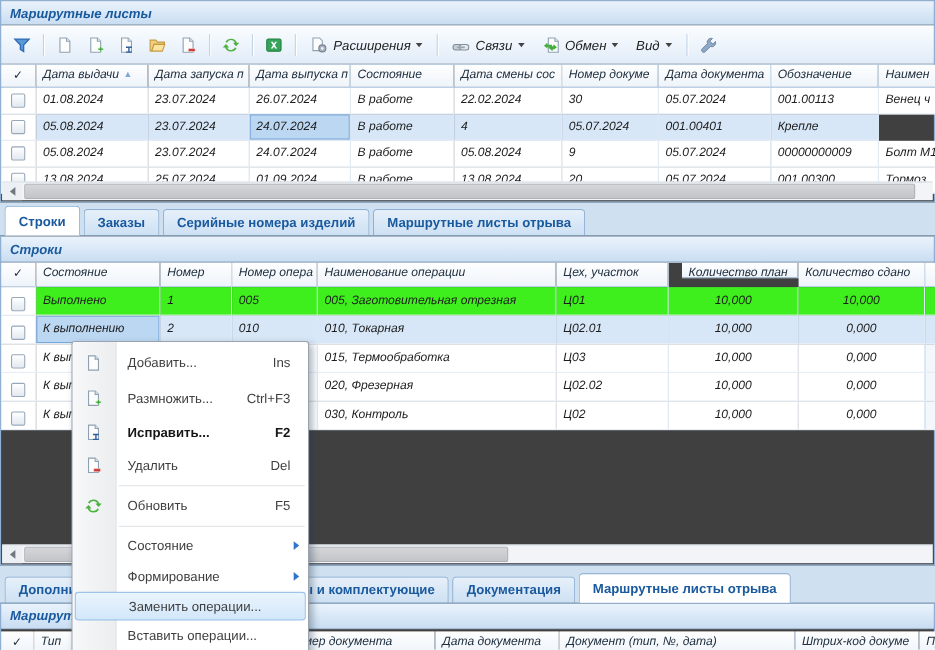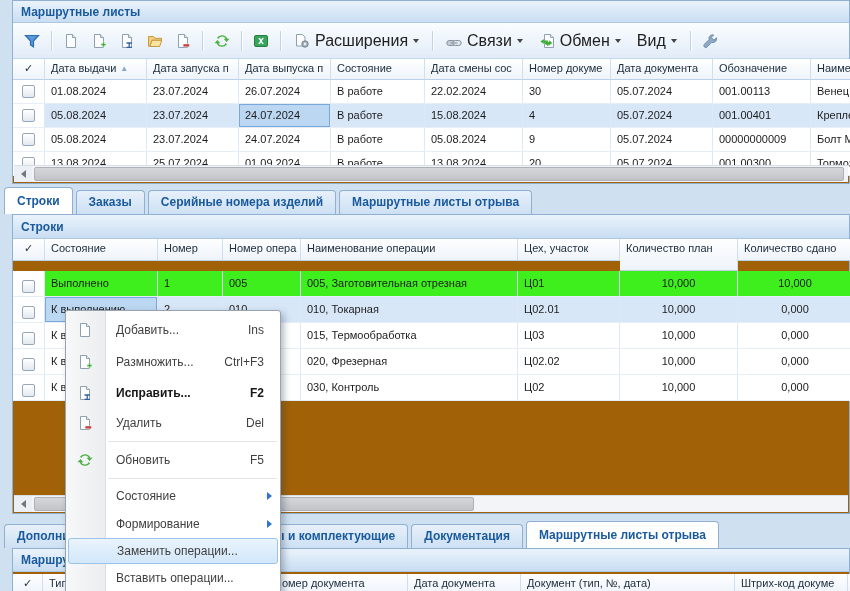--- a/index.html
+++ b/index.html
@@ -4,37 +4,37 @@
 <style>
   * { margin:0; padding:0; box-sizing:border-box; }
   html,body { background:#ffffff; }
   .app {
     position:relative; width:850px; height:591px; overflow:hidden;
     background:#cfe0f0;
     font-family:"Liberation Sans","DejaVu Sans",sans-serif;
     font-size:11px; color:#1c1c1c; cursor:default;
   }
   
-  .panel { position:absolute; left:12px; right:0; background:#a16207; border:1px solid #8fb0d2; }
+  .panel { position:absolute; left:0; right:0; background:#404040; border:1px solid #8fb0d2;font-style:italic; }
   .titlebar {
     height:22px; padding:4px 0 0 8px;
     background:linear-gradient(#eaf3fc,#c9ddf2);
     border-bottom:1px solid #aec8e2;
     color:#19599d; font-weight:bold; font-size:12px;
     white-space:nowrap; overflow:hidden;
   }
   
   .toolbar {
     height:36px; display:flex; align-items:center; gap:2px; padding:0 6px;
     background:linear-gradient(#fbfdff,#e1ecf8);
     border-bottom:1px solid #c3d8ec;
   }
   .tb { width:26px; height:24px; display:flex; align-items:center; justify-content:center; border-radius:3px; }
   .tsep { width:1px; height:20px; background:#c3d4e6; box-shadow:1px 0 0 #ffffff; margin:0 4px; flex:none; }
-  .tmenu { display:flex; align-items:center; gap:5px; padding:3px 7px; border-radius:3px; color:#222; font-size:16px; }
+  .tmenu { display:flex; align-items:center; gap:5px; padding:3px 7px; border-radius:3px; color:#222; font-size:12px; }
   .dna { width:0; height:0; border-left:3.5px solid transparent; border-right:3.5px solid transparent; border-top:4px solid #444; }
   .ico { display:block; }
   
   .g-top  { display:grid; grid-template-columns:32px 102px 92px 92px 94px 98px 88px 102px 98px 52px; }
   .g-lin  { display:grid; grid-template-columns:32px 113px 65px 78px 217px 102px 118px 115px 10px; }
   .g-bot  { display:grid; grid-template-columns:30px 225px 140px 113px 214px 113px 15px; }
   .th {
     background:linear-gradient(#fefefe,#eef4fb);
     border-right:1px solid #cfdfee; border-bottom:1px solid #b9d0e7;
     padding:3px 6px 0; height:21px; white-space:nowrap; overflow:hidden; color:#20303f;
@@ -220,21 +220,20 @@
       <div class="tc">Венец ч</div>
     </div>
     <div class="g-top r-sel">
       <div class="tc cbcell">
           <span class="cb"></span>
         </div>
       <div class="tc">05.08.2024</div>
       <div class="tc">23.07.2024</div>
       <div class="tc c-focus">24.07.2024</div>
       <div class="tc">В работе</div>
-      <div class="tc">15.08.2024</div>
       <div class="tc">4</div>
       <div class="tc">05.07.2024</div>
       <div class="tc">001.00401</div>
       <div class="tc">Крепле</div>
     </div>
     <div class="g-top">
       <div class="tc cbcell">
           <span class="cb"></span>
         </div>
       <div class="tc">05.08.2024</div>
@@ -282,21 +281,21 @@
       <span>Строки</span>
     </div>
 
     <div class="g-lin">
       <div class="th center" style="height:22px;"><span>✓</span></div>
       <div class="th" style="height:22px;">Состояние</div>
       <div class="th" style="height:22px;">Номер</div>
       <div class="th" style="height:22px;">Номер опера</div>
       <div class="th" style="height:22px;">Наименование операции</div>
       <div class="th" style="height:22px;">Цех, участок</div>
-      <div class="th num" style="height:32px; text-align:left;">Количество план</div>
+      <div class="th num" style="height:14px; text-align:left;margin-left:12px;">Количество план</div>
       <div class="th" style="height:22px;">Количество сдано</div>
       <div class="th" style="height:22px;"></div>
     </div>
 
     <div class="g-lin r-green">
       <div class="tc cbcell">
           <span class="cb"></span>
         </div>
       <div class="tc">Выполнено</div>
       <div class="tc">1</div>

